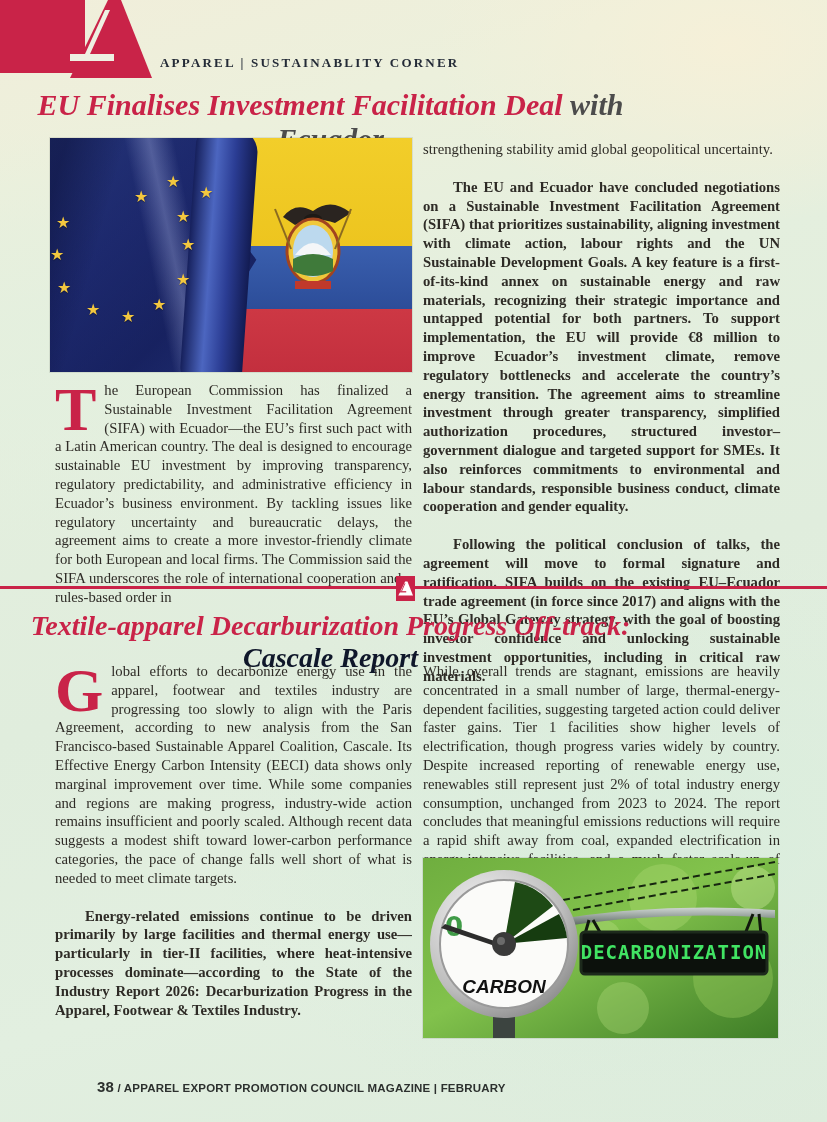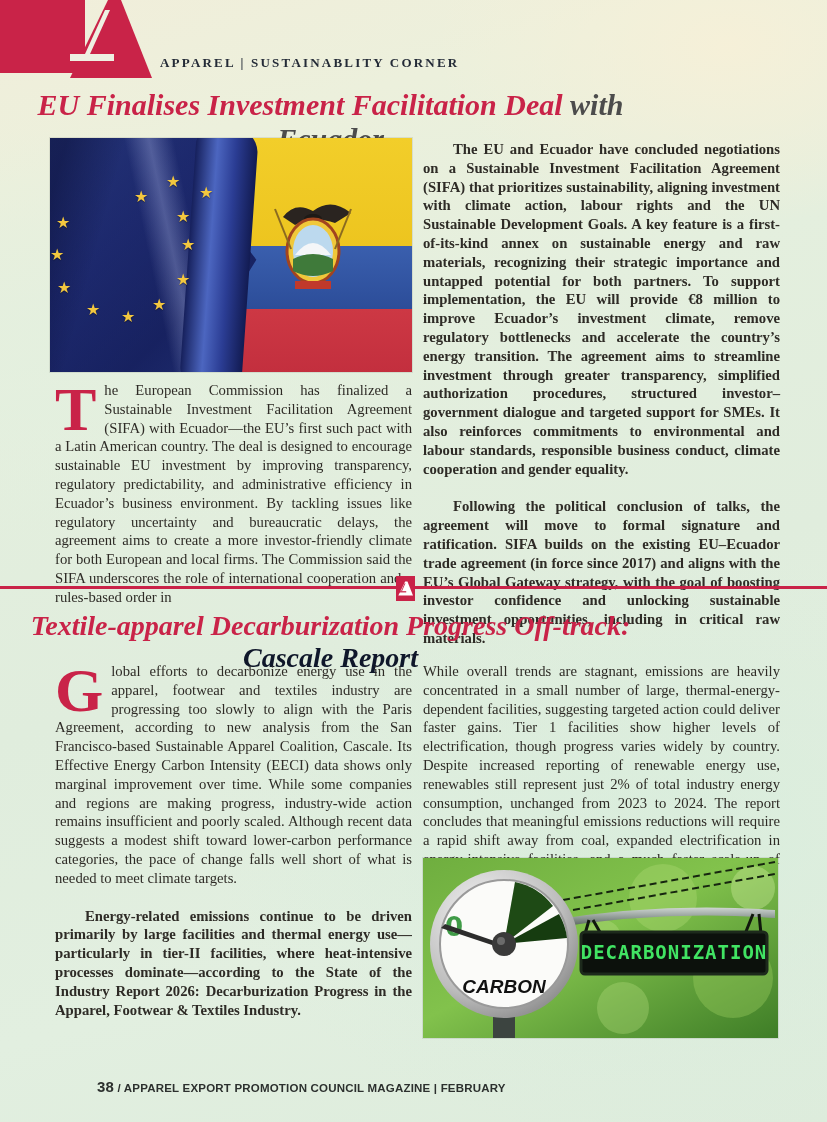--- a/index.html
+++ b/index.html
@@ -123,20 +123,21 @@
   <span class="star" style="left:36px;top:164px">★</span>
   <span class="star" style="left:7px;top:142px">★</span>
   <span class="star" style="left:0px;top:109px">★</span>
   <span class="star" style="left:6px;top:77px">★</span>
 </div>
 
 <div class="abs col a1-left">
   <p><span class="dropcap">T</span><span>he European Commission has finalized a Sustainable Investment Facilitation Agreement (SIFA) with Ecuador—the EU’s first such pact with a Latin American country. The deal is designed to encourage sustainable EU investment by improving transparency, regulatory predictability, and administrative efficiency in Ecuador’s business environment. By tackling issues like regulatory uncertainty and bureaucratic delays, the agreement aims to create a more investor-friendly climate for both European and local firms. The Commission said the SIFA underscores the role of international cooperation and a rules-based order in</span></p>
 </div>
 <div class="abs col a1-right">
+  <p>strengthening stability amid global geopolitical uncertainty.</p>
   <p class="ind">The EU and Ecuador have concluded negotiations on a Sustainable Investment Facilitation Agreement (SIFA) that prioritizes sustainability, aligning investment with climate action, labour rights and the UN Sustainable Development Goals. A key feature is a first-of-its-kind annex on sustainable energy and raw materials, recognizing their strategic importance and untapped potential for both partners. To support implementation, the EU will provide €8 million to improve Ecuador’s investment climate, remove regulatory bottlenecks and accelerate the country’s energy transition. The agreement aims to streamline investment through greater transparency, simplified authorization procedures, structured investor–government dialogue and targeted support for SMEs. It also reinforces commitments to environmental and labour standards, responsible business conduct, climate cooperation and gender equality.</p>
   <p class="ind">Following the political conclusion of talks, the agreement will move to formal signature and ratification. SIFA builds on the existing EU–Ecuador trade agreement (in force since 2017) and aligns with the EU’s Global Gateway strategy, with the goal of boosting investor confidence and unlocking sustainable investment opportunities, including in critical raw materials.</p>
 </div>
 
 <div class="abs divider-line"></div>
 <div class="abs divider-logo">
   <svg width="15" height="17" viewBox="0 0 84 78">
     <polygon fill="#ffffff" points="40,0 53,0 84,78 2,78"></polygon>
     <polygon fill="#c92348" points="37,10 42,10 22,54 17,54"></polygon>
     <rect fill="#c92348" x="2" y="54" width="44" height="7"></rect>

